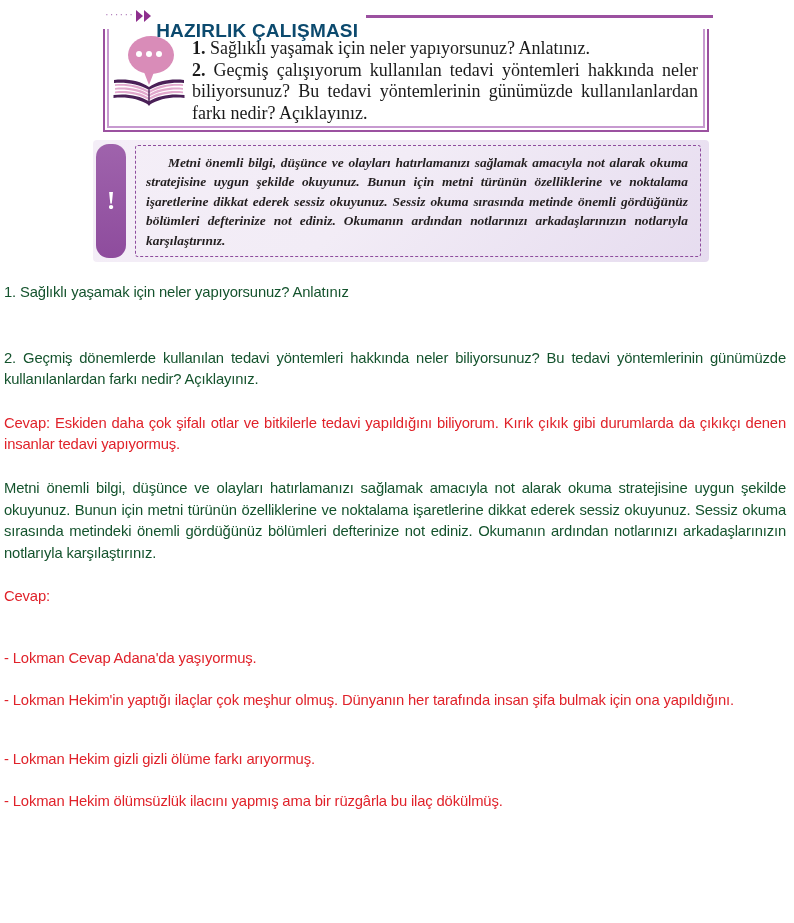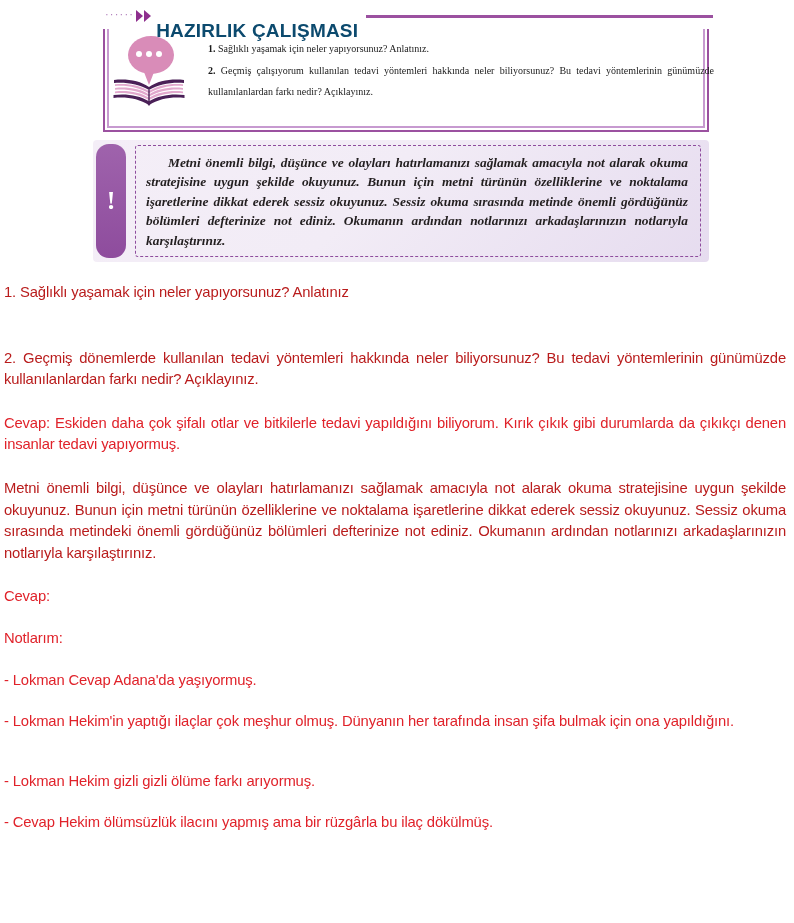--- a/index.html
+++ b/index.html
@@ -162,25 +162,25 @@
     line-height: 19.4px;
     color: #231f20;
     text-align: justify;
     text-indent: 22px;
     margin: 0;
   }
 
   
   .prep-qlist {
     position: absolute;
-    left: 208px;
+    left: 192px;
     top: 38px;
     width: 506px;
     font-family: "Liberation Serif", serif;
-    font-size: 10px;
+    font-size: 18px;
     line-height: 21.5px;
     color: #1a1a1a;
     text-align: justify;
   }
   .prep-qlist p { margin: 0; }
   .prep-qlist b { font-weight: bold; }
 
   
   .sheet {
     position: absolute;
@@ -190,21 +190,21 @@
   }
   .blk {
     font-size: 14.8px;
     line-height: 21.6px;
     text-align: justify;
     margin: 0 0 0 0;
     padding: 0 8px 0 4px;
     letter-spacing: -0.15px;
     font-family: "Liberation Sans", sans-serif;
   }
-  .q  { color: #b91c1c; }
+  .q  { color: #14532d; }
   .a  { color: #e0222a; }
   .sp-lg { height: 22px; }
   .sp-md { height: 20px; }
   .sp-sm { height: 18px; }
 </style>
 </head>
 <body>
 
 <div class="prep-panel"></div>
 
@@ -259,23 +259,22 @@
   <div class="sp-lg"></div>
   <div class="sp-lg"></div>
   <p class="blk q">2. Geçmiş dönemlerde kullanılan tedavi yöntemleri hakkında neler biliyorsunuz? Bu tedavi yöntemlerinin günümüzde kullanılanlardan farkı nedir? Açıklayınız.</p>
   <div class="sp-lg"></div>
   <p class="blk a">Cevap: Eskiden daha çok şifalı otlar ve bitkilerle tedavi yapıldığını biliyorum. Kırık çıkık gibi durumlarda da çıkıkçı denen insanlar tedavi yapıyormuş.</p>
   <div class="sp-lg"></div>
   <p class="blk q">Metni önemli bilgi, düşünce ve olayları hatırlamanızı sağlamak amacıyla not alarak okuma stratejisine uygun şekilde okuyunuz. Bunun için metni türünün özelliklerine ve noktalama işaretlerine dikkat ederek sessiz okuyunuz. Sessiz okuma sırasında metindeki önemli gördüğünüz bölümleri defterinize not ediniz. Okumanın ardından notlarınızı arkadaşlarınızın notlarıyla karşılaştırınız.</p>
   <div class="sp-lg"></div>
   <p class="blk a">Cevap:</p>
   <div class="sp-md"></div>
-  <p class="blk a">Notlarım:</p>
   <div class="sp-md"></div>
   <p class="blk a">- Lokman Cevap Adana'da yaşıyormuş.</p>
   <div class="sp-md"></div>
   <p class="blk a">- Lokman Hekim'in yaptığı ilaçlar çok meşhur olmuş. Dünyanın her tarafında insan şifa bulmak için ona yapıldığını.</p>
   <div class="sp-sm"></div>
   <div class="sp-md"></div>
   <p class="blk a">- Lokman Hekim gizli gizli ölüme farkı arıyormuş.</p>
   <div class="sp-md"></div>
-  <p class="blk a">- Cevap Hekim ölümsüzlük ilacını yapmış ama bir rüzgârla bu ilaç dökülmüş.</p>
+  <p class="blk a">- Lokman Hekim ölümsüzlük ilacını yapmış ama bir rüzgârla bu ilaç dökülmüş.</p>
 </div>
 
 </body></html>

